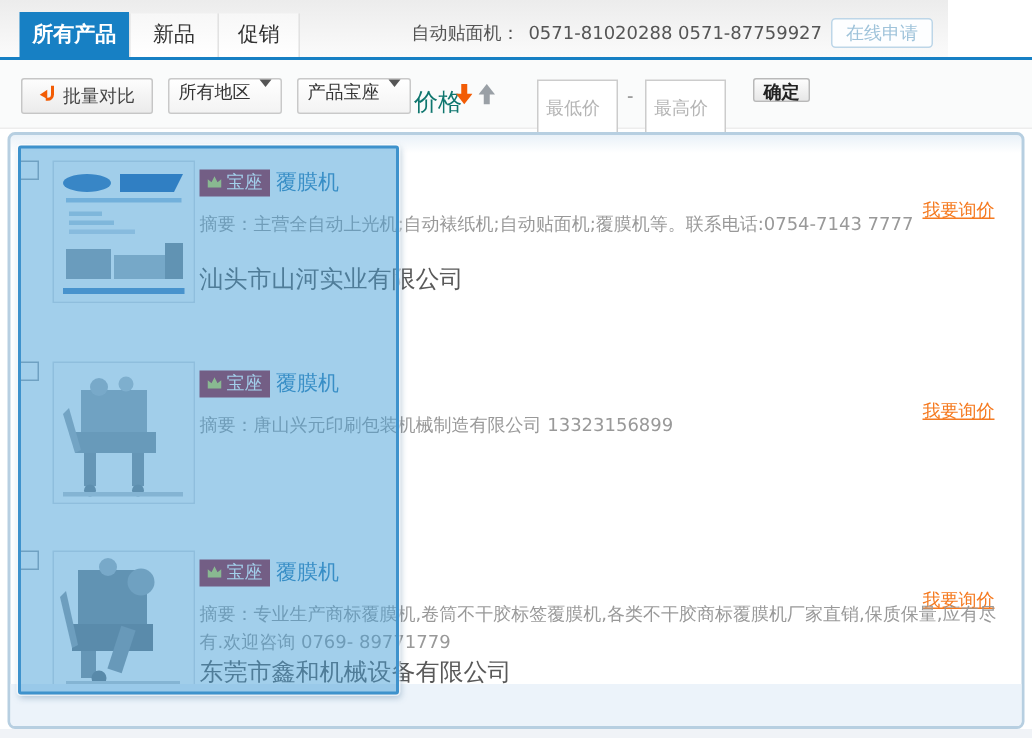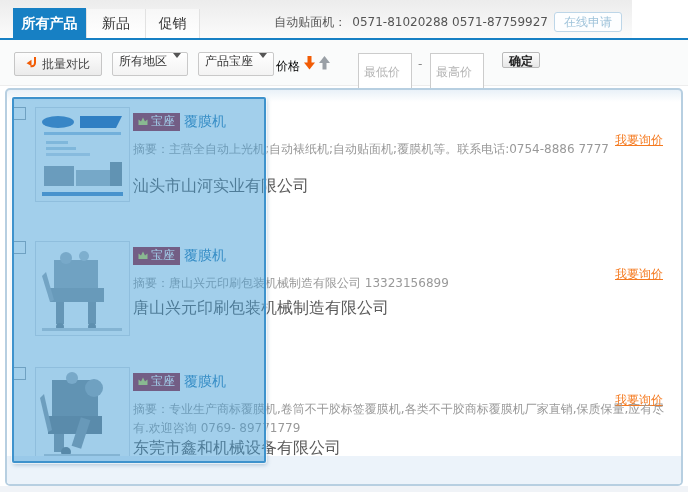--- a/index.html
+++ b/index.html
@@ -31,21 +31,21 @@
   .btn-compare { position:absolute; left:14px; top:12px; width:88px; height:24px;
     border:1px solid #c6c6c6; border-radius:2px; background:linear-gradient(#fdfdfd,#ebebeb);
     font-size:12px; color:#444; display:flex; align-items:center; justify-content:center; gap:5px;
     cursor:pointer; }
   .dd { position:absolute; top:12px; width:76px; height:24px; border:1px solid #c9c9c9;
     border-radius:2px; background:linear-gradient(#fff,#f3f3f3); font-size:12px; color:#333;
     display:flex; align-items:flex-start; justify-content:center; gap:6px; cursor:pointer; }
   .dd-region { left:112px; } .dd-mode { left:198px; }
   .caret { width:0; height:0; border-left:4px solid transparent; border-right:4px solid transparent;
     border-top:5px solid #555; }
-  .price-label { position:absolute; left:276px; top:18px; font-size:12px; color:#000000; }
+  .price-label { position:absolute; left:276px; top:18px; font-size:16px; color:#0f766e; }
   .sort-ic { position:absolute; top:15px; cursor:pointer; }
   .sort-down { left:304px; } .sort-up { left:319px; }
   .price-input { position:absolute; top:13px; width:54px; height:38px; border:1px solid #ccc;
     font-size:12px; color:#333; padding:0 5px; background:#fff; }
   .price-input::placeholder { color:#b5b5b5; }
   .in-min { left:358px; } .in-max { left:430px; }
   .dash { position:absolute; left:418px; top:17px; font-size:12px; color:#888; }
   .btn-confirm { position:absolute; left:502px; top:12px; width:38px; height:16px;
     border:1px solid #b9b9b9; border-radius:2px; background:linear-gradient(#fdfdfd,#e7e7e7);
     font-size:12px; color:#222; font-weight:bold; cursor:pointer; }
@@ -163,21 +163,21 @@
       </div>
       <div class="titleline">
         <span class="badge">
           <svg width="10" height="9" viewBox="0 0 10 9">
             <path d="M0.5 8 L0.5 2.5 L3 4.5 L5 0.5 L7 4.5 L9.5 2.5 L9.5 8 Z" fill="#cdd34a"></path>
           </svg>
           <span>宝座</span>
         </span>
         <a class="prod-title">覆膜机</a>
       </div>
-      <div class="summary">摘要：主营全自动上光机;自动裱纸机;自动贴面机;覆膜机等。联系电话:0754-8886 7777</div>
+      <div class="summary">摘要：主营全自动上光机;自动裱纸机;自动贴面机;覆膜机等。联系电话:0754-7143 7777</div>
       <div class="company">汕头市山河实业有限公司</div>
       <a class="inquiry">我要询价</a>
     </div>
 
     <div class="row row2">
       <span class="checkbox"></span>
       <div class="thumb">
         <svg width="93" height="93" viewBox="0 0 93 93">
           <rect width="93" height="93" fill="#fcfcfc"></rect>
           <rect x="18" y="18" width="44" height="30" fill="#9aa4ad"></rect>
@@ -195,21 +195,20 @@
       <div class="titleline">
         <span class="badge">
           <svg width="10" height="9" viewBox="0 0 10 9">
             <path d="M0.5 8 L0.5 2.5 L3 4.5 L5 0.5 L7 4.5 L9.5 2.5 L9.5 8 Z" fill="#cdd34a"></path>
           </svg>
           <span>宝座</span>
         </span>
         <a class="prod-title">覆膜机</a>
       </div>
       <div class="summary">摘要：唐山兴元印刷包装机械制造有限公司 13323156899</div>
-      <div class="company">唐山兴元印刷包装机械制造有限公司</div>
       <a class="inquiry">我要询价</a>
     </div>
 
     <div class="row row3">
       <span class="checkbox"></span>
       <div class="thumb">
         <svg width="93" height="93" viewBox="0 0 93 93">
           <rect width="93" height="93" fill="#fcfcfc"></rect>
           <rect x="16" y="12" width="46" height="36" fill="#7d868e"></rect>
           <circle cx="58" cy="20" r="9" fill="#99a2aa"></circle>

